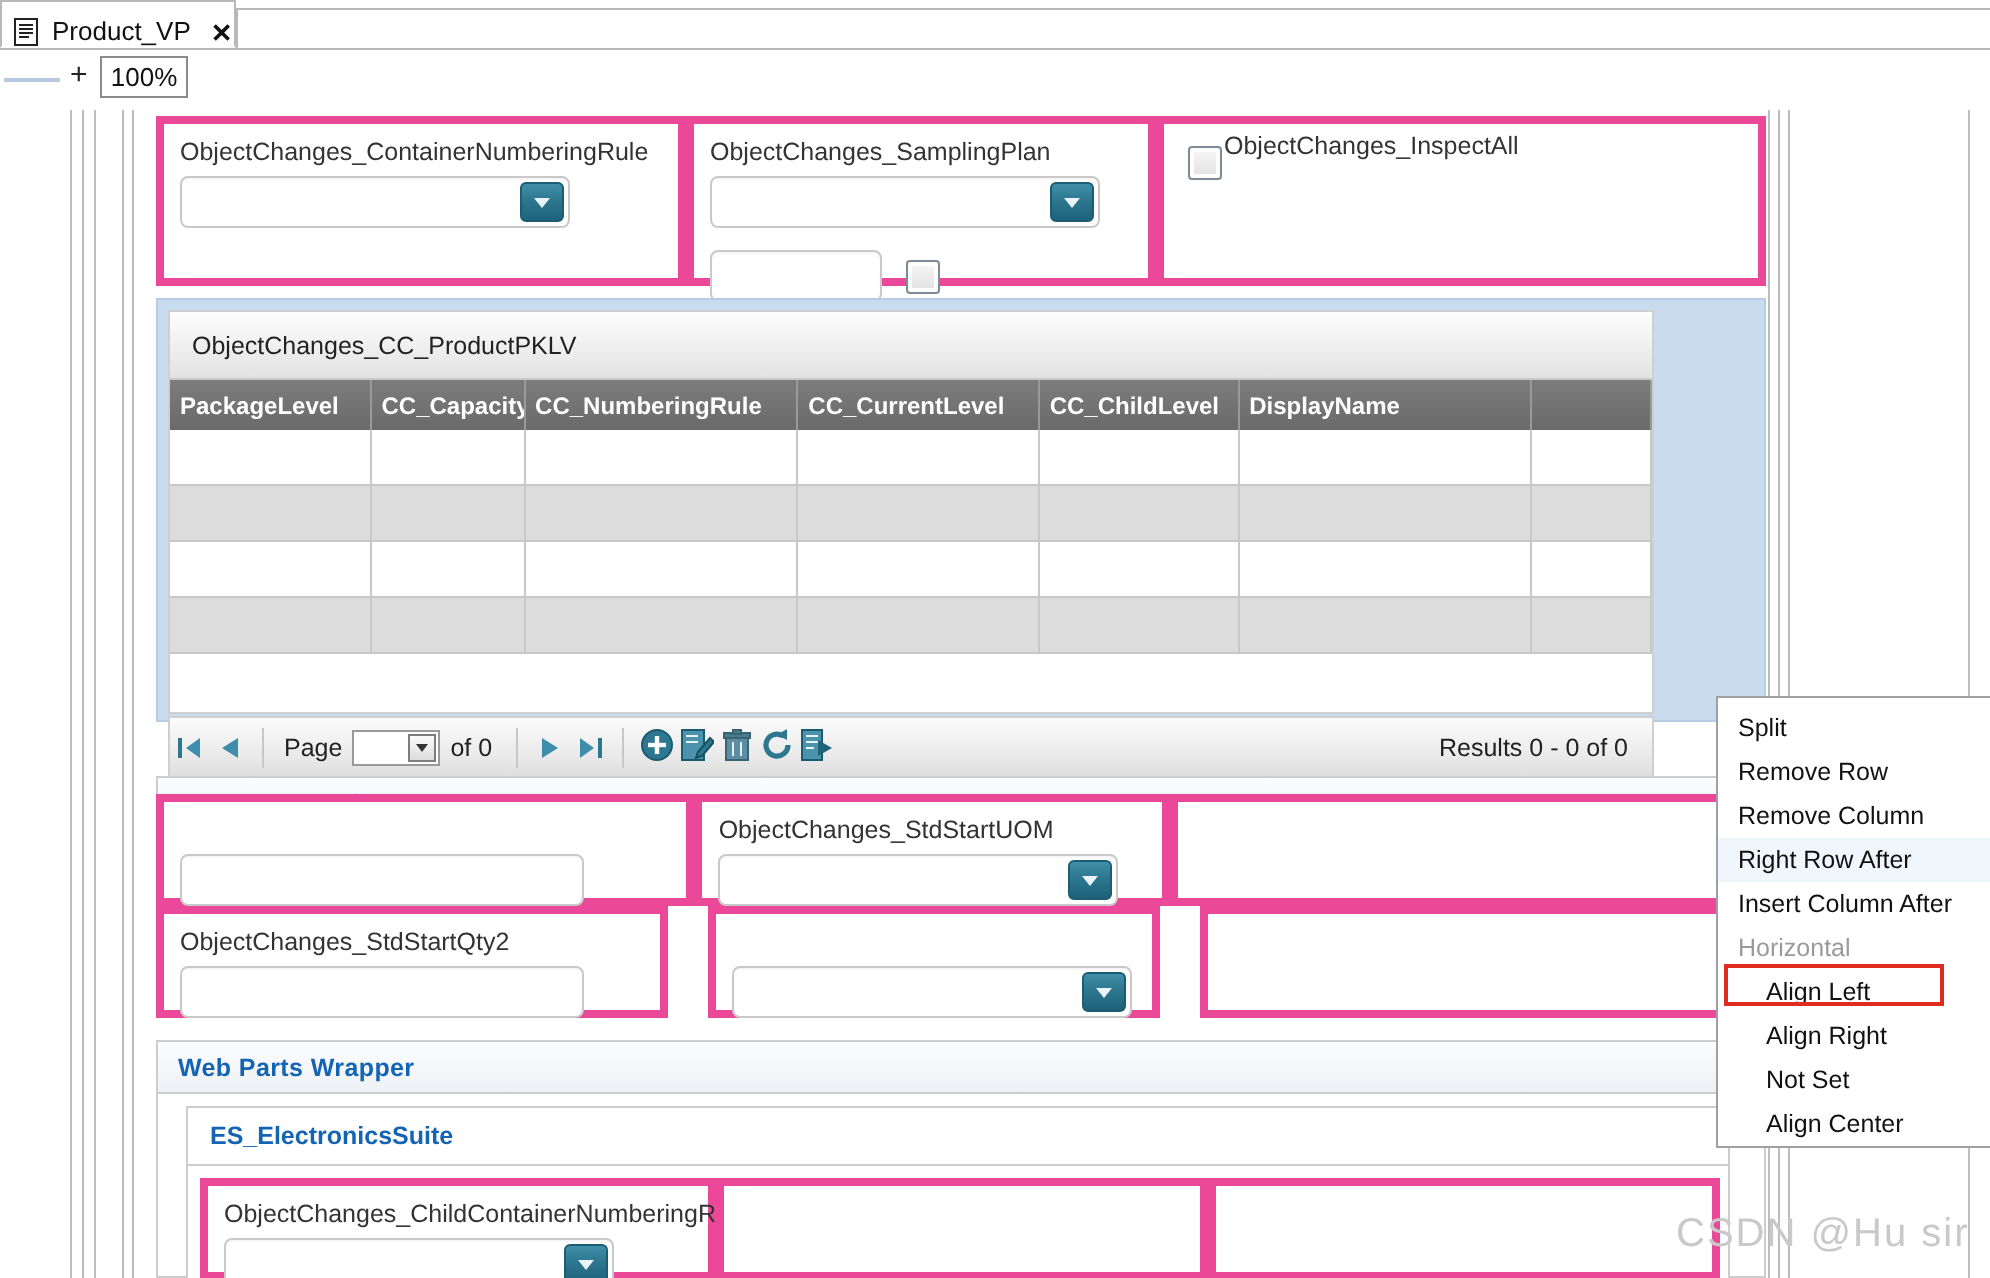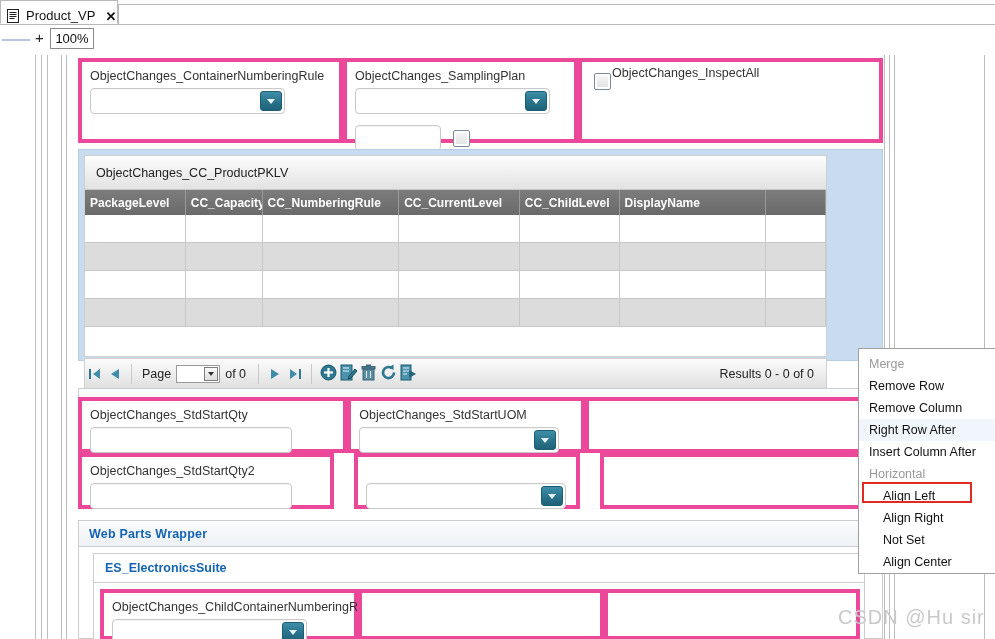--- a/index.html
+++ b/index.html
@@ -311,21 +311,20 @@
         <span class="results">Results 0 - 0 of 0</span>
       </div>
     </div>
 
     <div class="sect-head" style="position:absolute;left:7px;top:333px;width:805px;height:27px;">
       <span>StdStartQtyTitle</span>
     </div>
 
     <div class="panel-row" style="left:7px;top:342px;width:805px;height:56px;">
       <div class="cell" style="width:270px;height:56px;">
-        <span class="lbl">ObjectChanges_StdStartQty</span>
         <div class="txtbox" style="position:absolute;left:8px;top:26px;width:202px;"></div>
       </div>
       <div class="cell" style="width:238px;height:56px;">
         <span class="lbl">ObjectChanges_StdStartUOM</span>
         <div class="combo" style="position:absolute;left:8px;top:26px;width:200px;">
           <span class="arrow">
               <i></i>
             </span>
         </div>
       </div>
@@ -367,21 +366,21 @@
           <div class="cell" style="width:246px;height:51px;"></div>
           <div class="cell" style="width:256px;height:51px;"></div>
         </div>
       </div>
     </div>
 
   </div>
 </div>
 
 <div id="ctxmenu">
-    <div class="mi disabled">Merge</div>
+    <div class="mi">Split</div>
     <div class="mi">Remove Row</div>
     <div class="mi">Remove Column</div>
     <div class="mi sel">Right Row After</div>
     <div class="mi">Insert Column After</div>
     <div class="mi disabled">Horizontal</div>
     <div class="mi indent">Align Left</div>
     <div class="mi indent">Align Right</div>
     <div class="mi indent">Not Set</div>
     <div class="mi indent">Align Center</div>
   </div>

